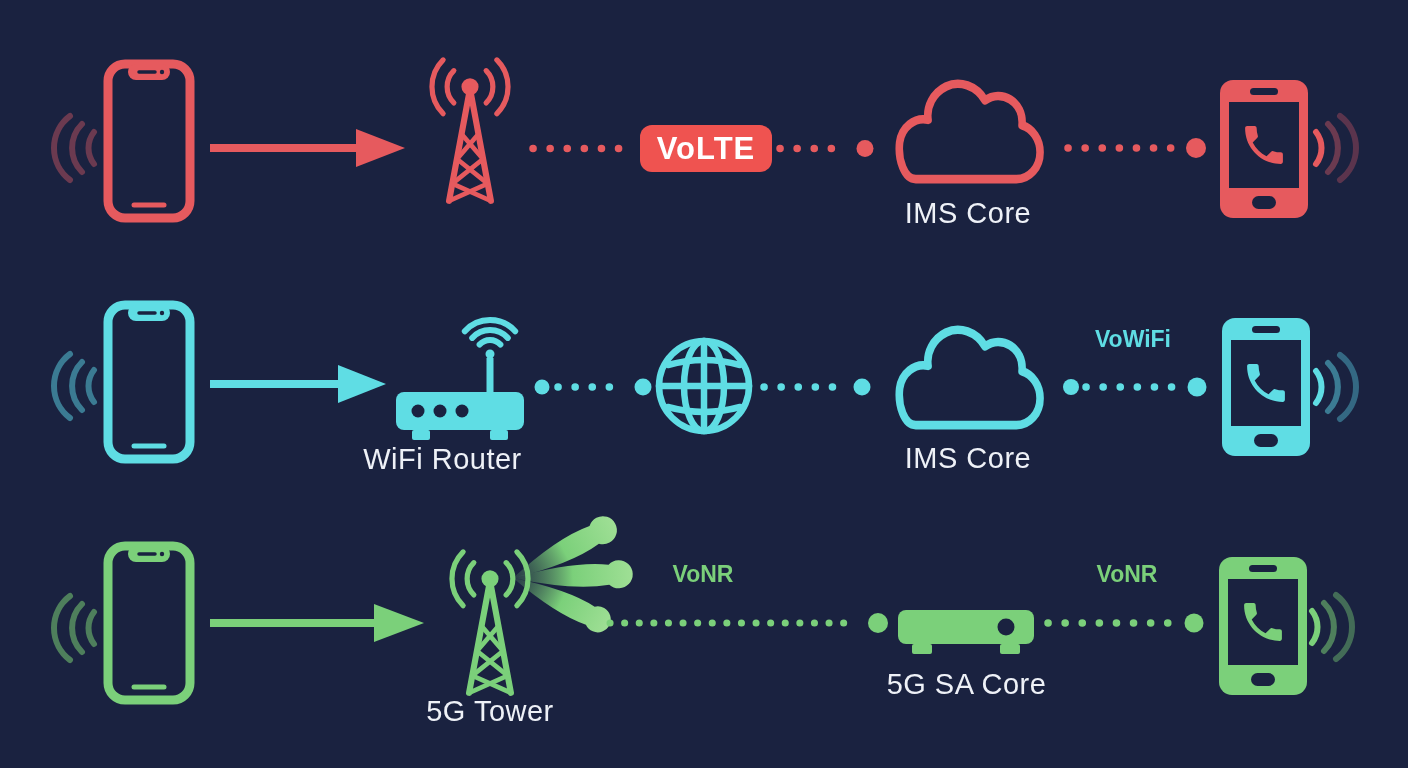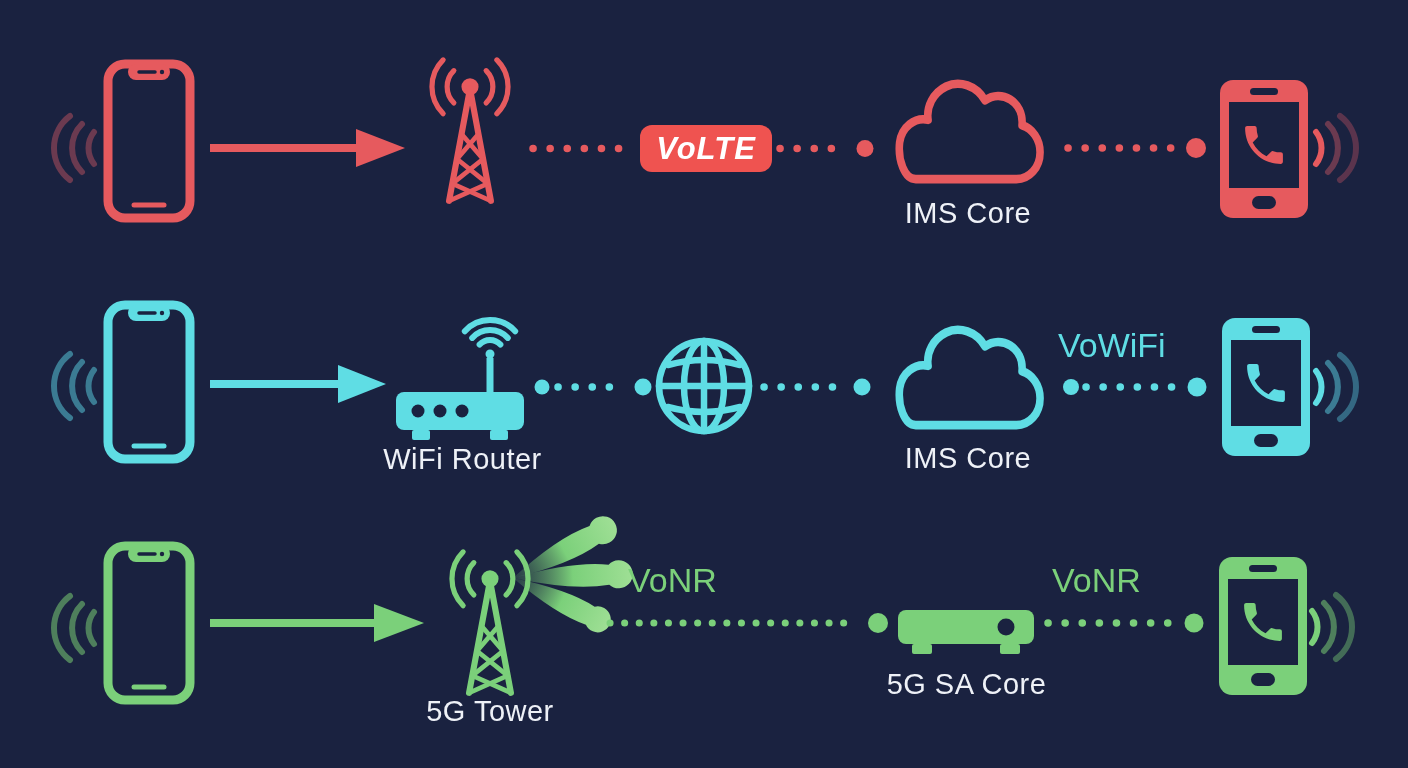--- a/index.html
+++ b/index.html
@@ -8,24 +8,24 @@
   .abs{position:absolute;}
   svg{display:block;overflow:visible;}
   .row1{color:var(--red,#e65a5e);}
   .row2{color:var(--cyan,#5fdde4);}
   .row3{color:var(--green,#7bd07a);}
   .dim1{color:var(--red-dim,#6b3a50);}
   .dim2{color:var(--cyan-dim,#3b7b93);}
   .dim3{color:var(--green-dim,#4e7f5c);}
   .label{position:absolute;text-align:center;color:var(--label-text,#eef1f7);
          font-size:29px;font-weight:500;letter-spacing:.5px;white-space:nowrap;}
-  .tech{position:absolute;font-size:34px;font-weight:normal;white-space:nowrap;}
+  .tech{position:absolute;text-align:center;font-size:23px;font-weight:bold;white-space:nowrap;}
   .badge{position:absolute;display:flex;align-items:center;justify-content:center;
          background:var(--red-badge,#ef5350);color:#ffffff;font-weight:bold;font-size:31px;
-         border-radius:12px;letter-spacing:1px;font-style:italic;}
+         border-radius:12px;letter-spacing:1px;}
   .dotline{stroke:currentColor;stroke-width:7.5;stroke-linecap:round;stroke-dasharray:0.1 17;fill:none;}
   .dotline.fine{stroke-width:7;stroke-dasharray:0.1 14.5;}
 </style>
 </head>
 <body>
 
 <div class="canvas">
 
   <svg width="0" height="0" style="position:absolute">
     <defs>
@@ -169,21 +169,21 @@
       <circle cx="100" cy="40" r="4.5" fill="currentColor"></circle>
       <line x1="100" y1="44" x2="100" y2="80" stroke="currentColor" stroke-width="7"></line>
       <rect x="6" y="78" width="128" height="38" rx="8" fill="currentColor"></rect>
       <circle cx="28" cy="97" r="6.5" fill="var(--background)"></circle>
       <circle cx="50" cy="97" r="6.5" fill="var(--background)"></circle>
       <circle cx="72" cy="97" r="6.5" fill="var(--background)"></circle>
       <rect x="22" y="116" width="18" height="10" rx="2" fill="currentColor"></rect>
       <rect x="100" y="116" width="18" height="10" rx="2" fill="currentColor"></rect>
     </svg>
   </div>
-  <div class="label" style="left:370px;top:443px;width:185px">WiFi Router</div>
+  <div class="label" style="left:350px;top:443px;width:185px">WiFi Router</div>
 
   <div class="abs row2" style="left:532px;top:377px">
     <svg width="122" height="20">
       <circle cx="10" cy="10" r="7.5" fill="currentColor"></circle>
       <line class="dotline" x1="26" y1="10" x2="92" y2="10"></line>
       <circle cx="111" cy="10" r="8.5" fill="currentColor"></circle>
     </svg>
   </div>
 
   <div class="abs row2" style="left:652px;top:334px">

